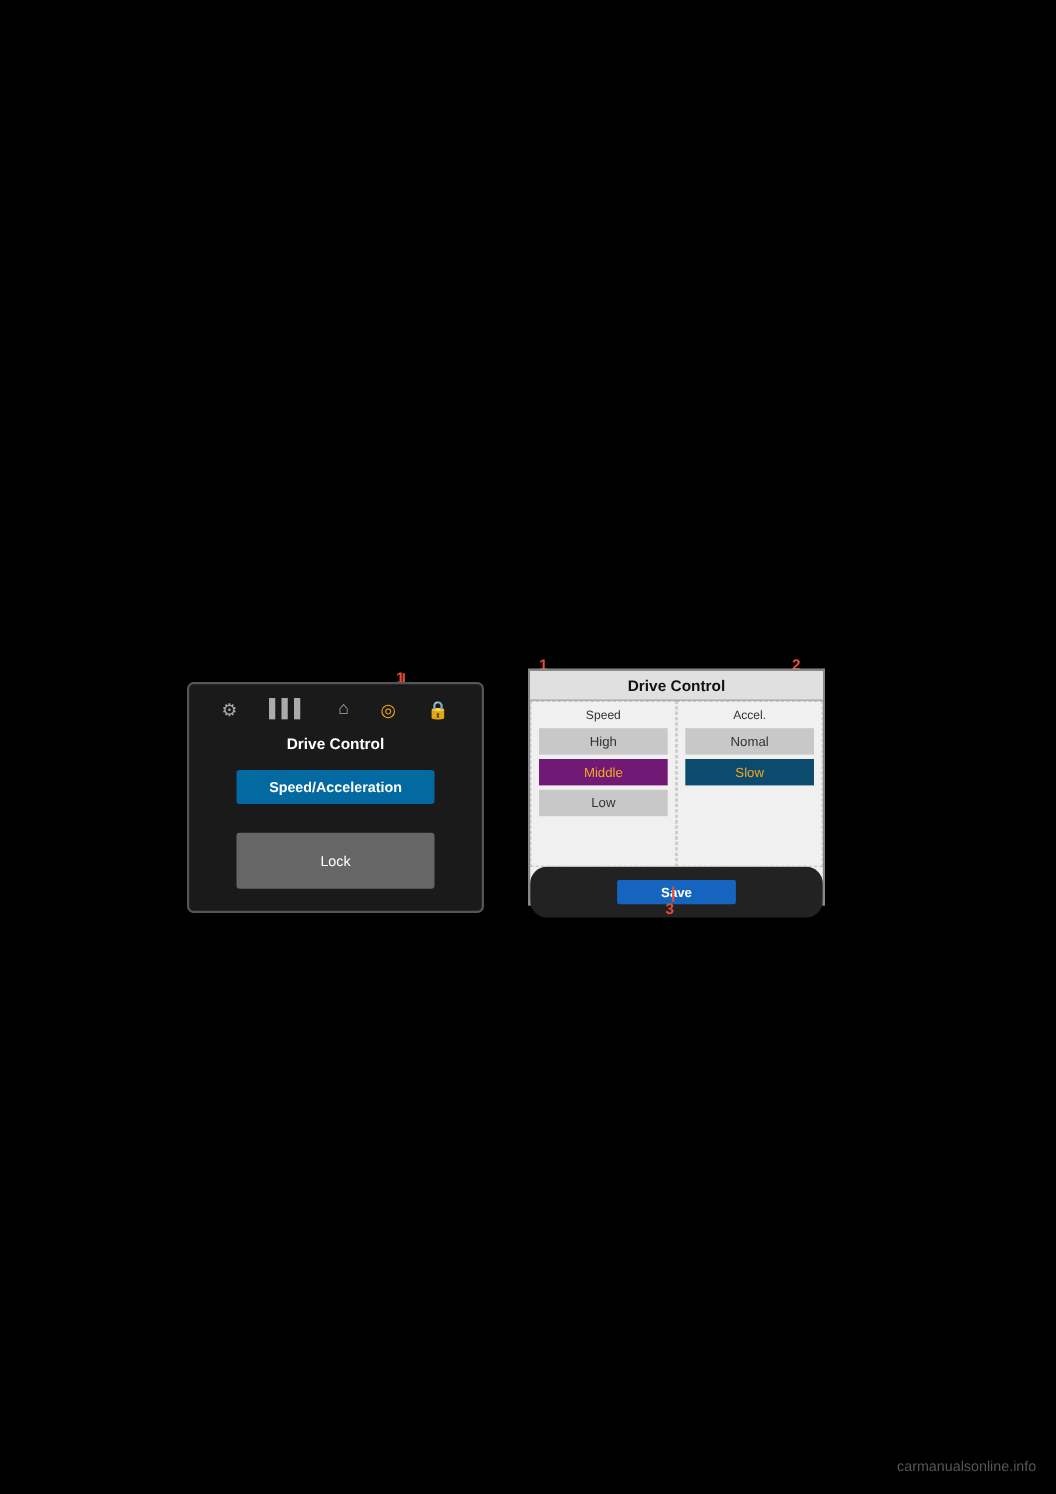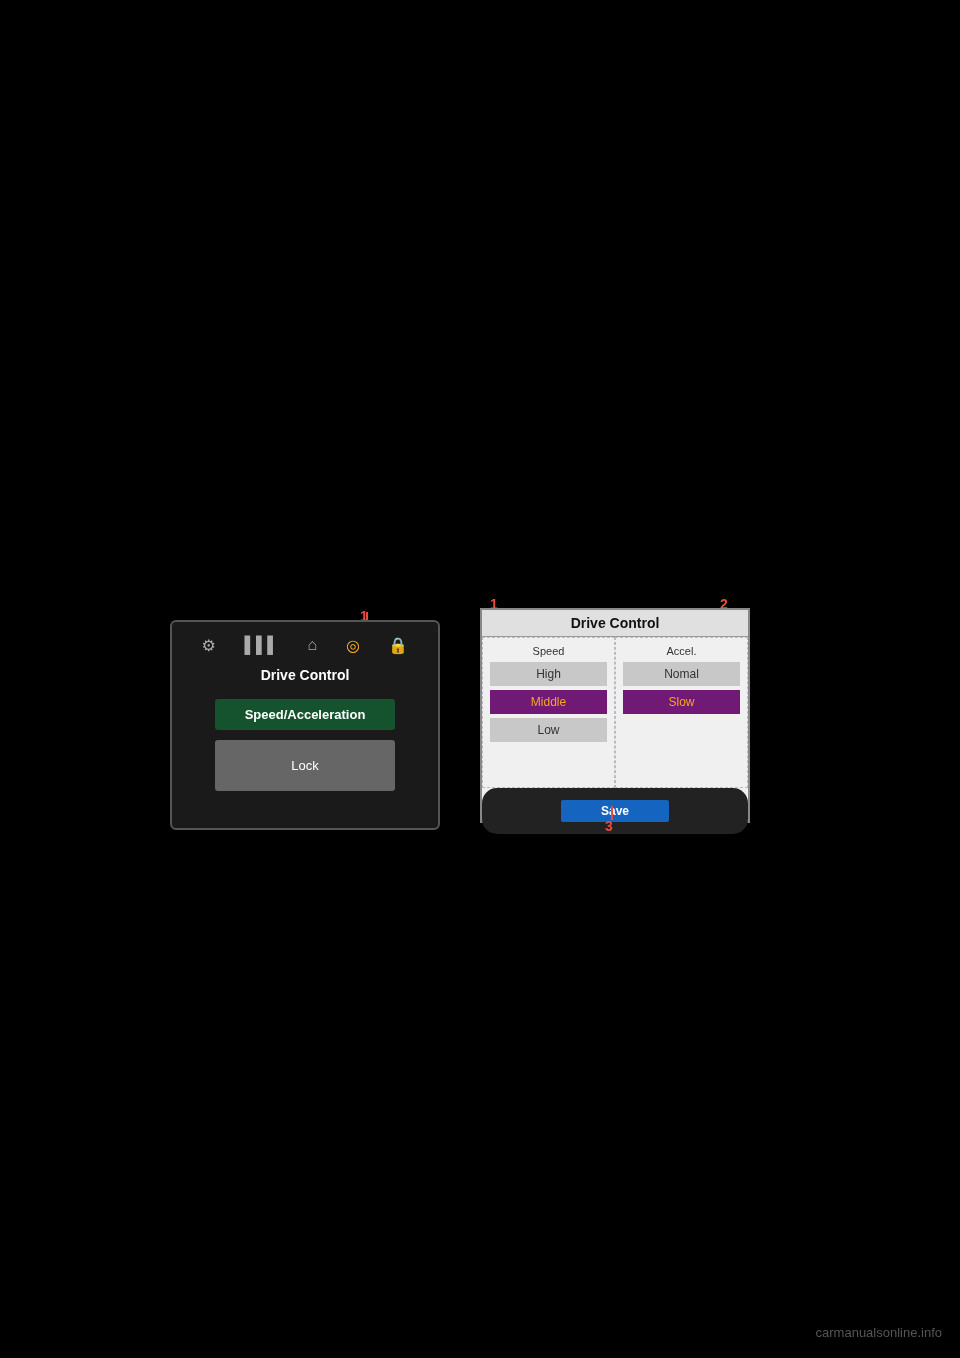--- a/index.html
+++ b/index.html
@@ -55,30 +55,30 @@
     }
 
     .left-panel .title {
       color: #fff;
       font-size: 14px;
       font-weight: bold;
       margin-bottom: 16px;
     }
 
     .left-panel .btn-speed {
-      background: #14532d;
+      background: #0369a1;
       color: #fff;
       border: none;
       border-radius: 3px;
       padding: 8px 0;
       width: 180px;
       font-size: 13px;
       font-weight: bold;
       cursor: pointer;
-      margin-bottom: 10px;
+      margin-bottom: 26px;
       text-align: center;
     }
 
     .left-panel .btn-lock {
       background: #666;
       color: #fff;
       border: none;
       border-radius: 3px;
       padding: 18px 0;
       width: 180px;
@@ -183,21 +183,21 @@
       cursor: pointer;
     }
 
     .rp-option.selected-yellow {
       color: #f5a623;
       background: #701a75;
     }
 
     .rp-option.selected-yellow-right {
       color: #f5a623;
-      background: #701a75;
+      background: #0c4a6e;
     }
 
     .rp-option.normal-right {
       color: #333;
       background: #c8c8c8;
     }
 
     .right-panel .rp-footer {
       background: #222;
       height: 46px;

